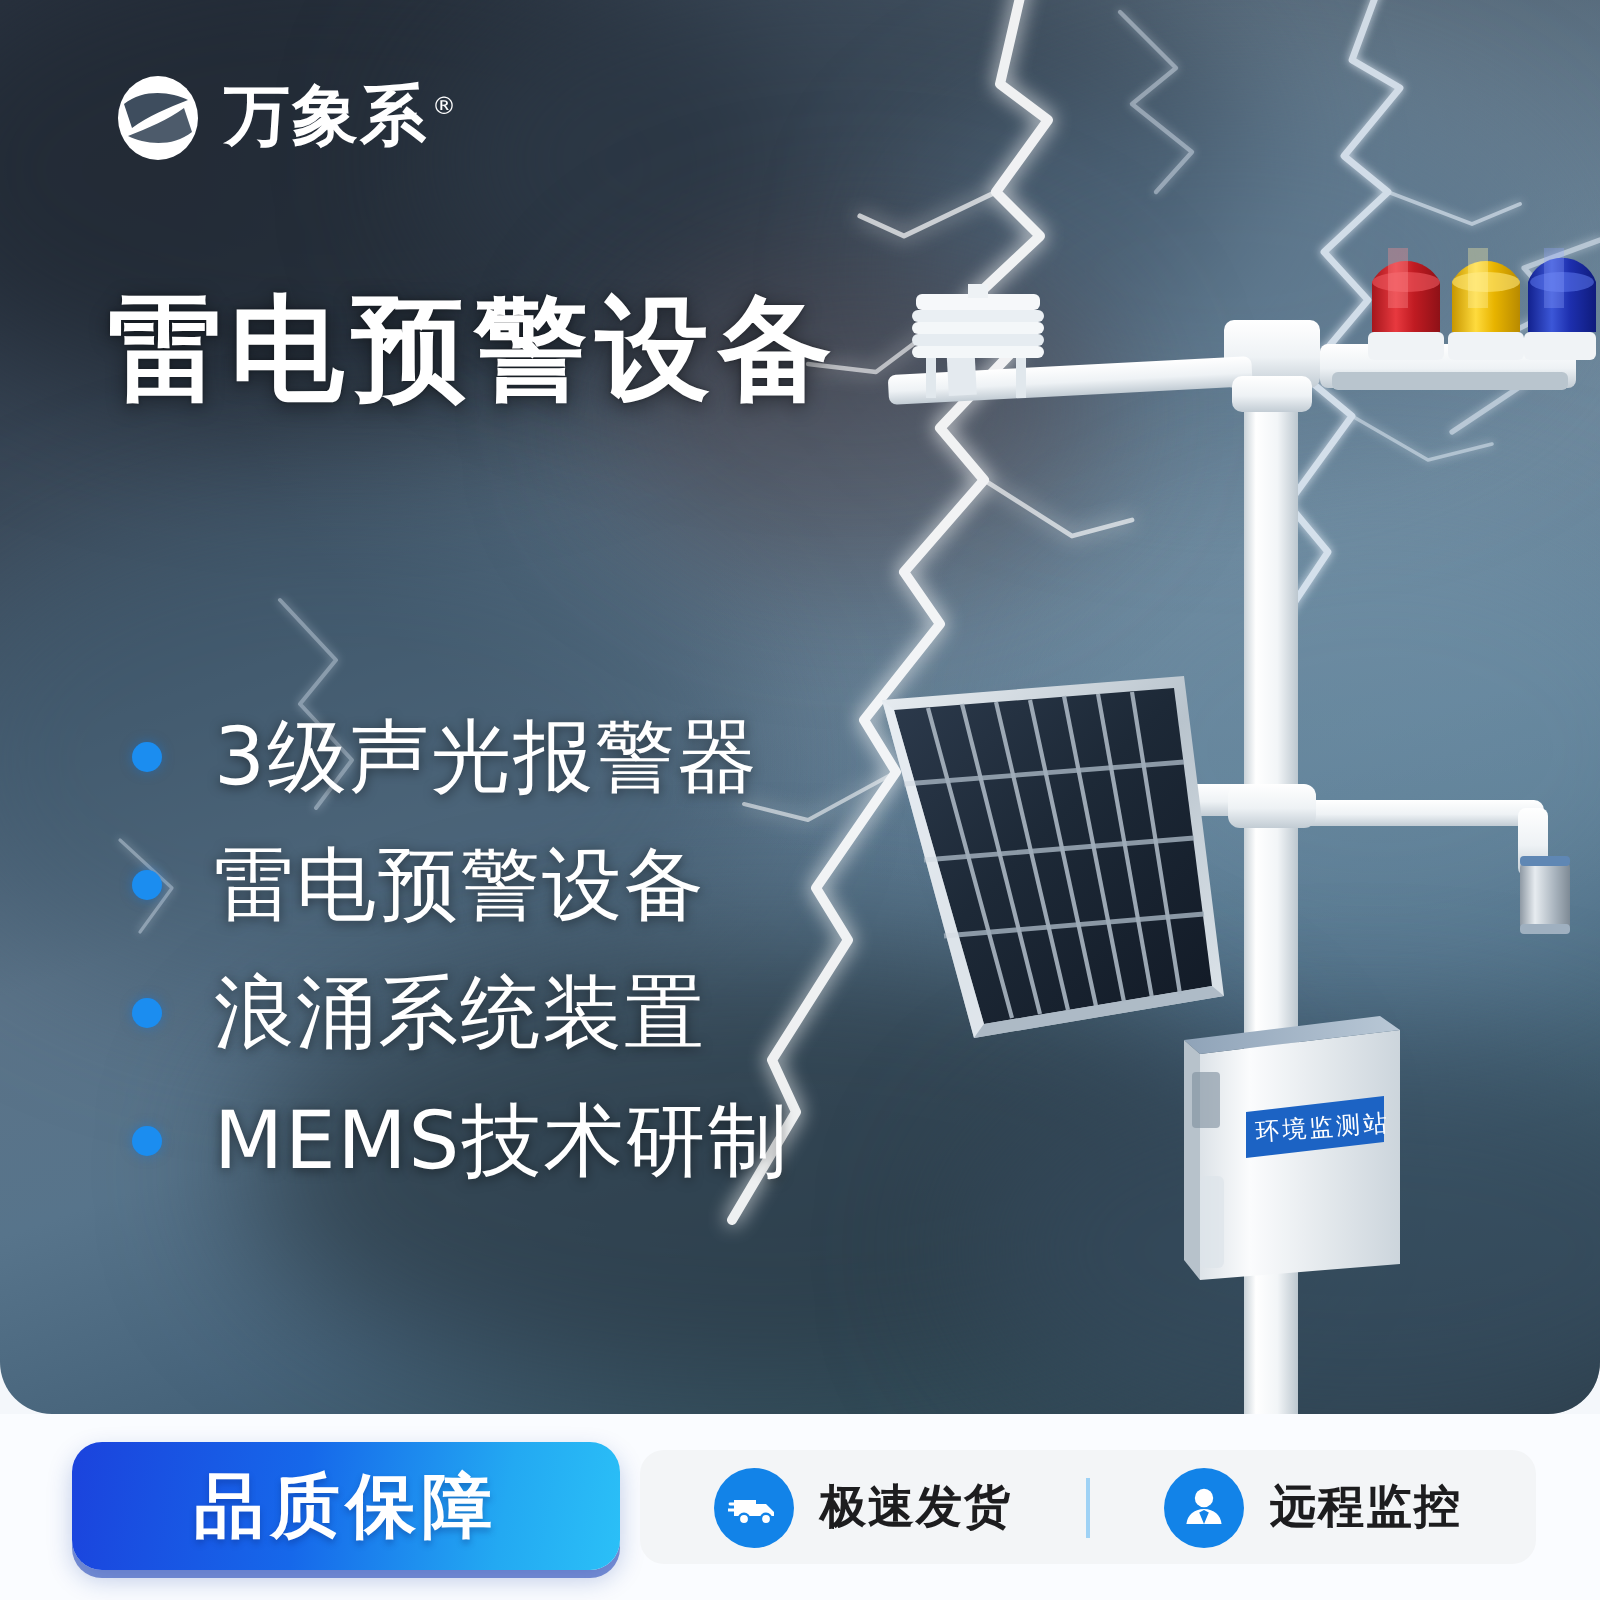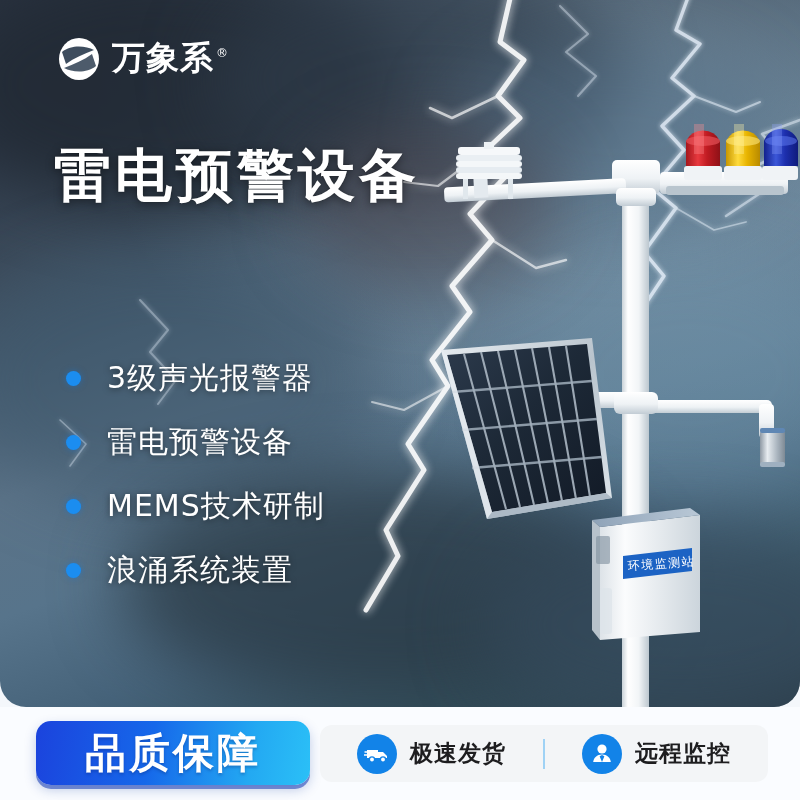--- a/index.html
+++ b/index.html
@@ -65,35 +65,35 @@
     white-space:nowrap;box-shadow:0 2px 8px rgba(0,0,0,.25);
   }
 
   .features{position:absolute;left:66px;top:348px;width:360px;}
   .feat{display:flex;align-items:center;height:60px;margin-bottom:4px;}
   .feat-dot{
     width:15px;height:15px;border-radius:50%;background:#1b8df0;flex:0 0 15px;
     box-shadow:0 0 6px rgba(20,120,220,.5);
   }
   .feat-label{
-    margin-left:26px;color:#ffffff;font-size:30px;font-weight:500;letter-spacing:1px;
+    margin-left:26px;color:#ffffff;font-size:40px;font-weight:500;letter-spacing:1px;
     text-shadow:0 1px 6px rgba(0,0,0,.5);
     font-family:"DejaVu Sans","Liberation Sans",sans-serif;white-space:nowrap;
   }
 
   
   .trustbar{position:absolute;left:0;top:707px;width:800px;height:93px;background:#fafcff;}
   .badge{
     position:absolute;left:36px;top:14px;width:274px;height:64px;border-radius:15px;
     background:linear-gradient(100deg,#1b43dd 0%, #1668ea 42%, #23a9f2 78%, #2bc0f7 100%);
     box-shadow:0 4px 0 rgba(22,60,180,.55), 0 5px 12px rgba(20,60,160,.25);
     display:flex;align-items:center;justify-content:center;
   }
   .badge-text{
-    color:#fff;font-size:41px;font-weight:bold;letter-spacing:3px;
+    color:#fff;font-size:35px;font-weight:bold;letter-spacing:3px;
     font-family:Liberation Serif, serif;
     text-shadow:0 2px 3px rgba(10,40,120,.35);
   }
   .services{
     position:absolute;left:320px;top:18px;width:448px;height:57px;border-radius:12px;
     background:#f3f5f7;display:flex;align-items:center;
   }
   .svc{display:flex;align-items:center;flex:1;justify-content:center;}
   .svc-icon{width:40px;height:40px;border-radius:50%;background:#1283e8;flex:0 0 40px;
             display:flex;align-items:center;justify-content:center;}
@@ -319,25 +319,25 @@
       <div class="feat">
         <span class="feat-dot"></span>
         <span class="feat-label">3级声光报警器</span>
       </div>
       <div class="feat">
         <span class="feat-dot"></span>
         <span class="feat-label">雷电预警设备</span>
       </div>
       <div class="feat">
         <span class="feat-dot"></span>
-        <span class="feat-label">MEMS技术研制</span>
+        <span class="feat-label">浪涌系统装置</span>
       </div>
       <div class="feat">
         <span class="feat-dot"></span>
-        <span class="feat-label">浪涌系统装置</span>
+        <span class="feat-label">MEMS技术研制</span>
       </div>
     </div>
   </div>
 
   <div class="trustbar">
 
     <div class="badge">
       <span class="badge-text">品质保障</span>
     </div>
 

